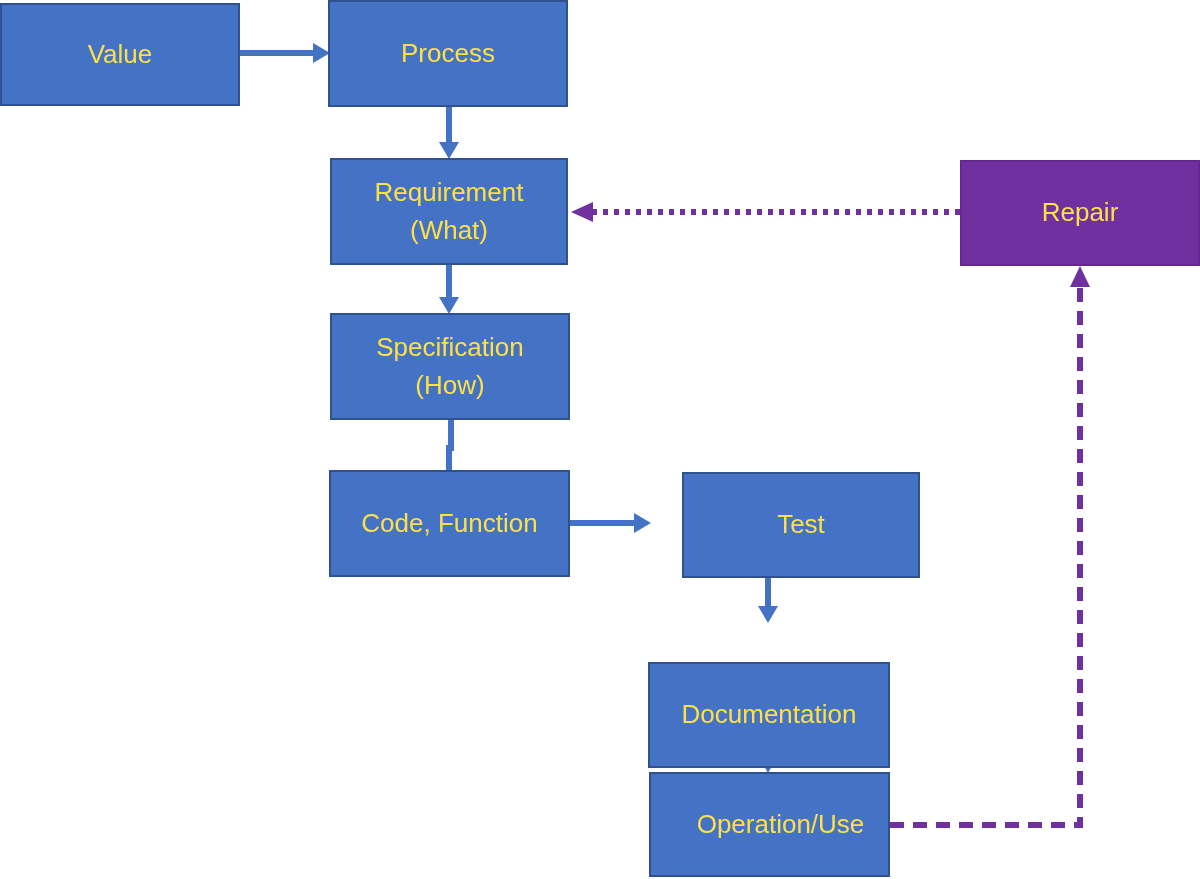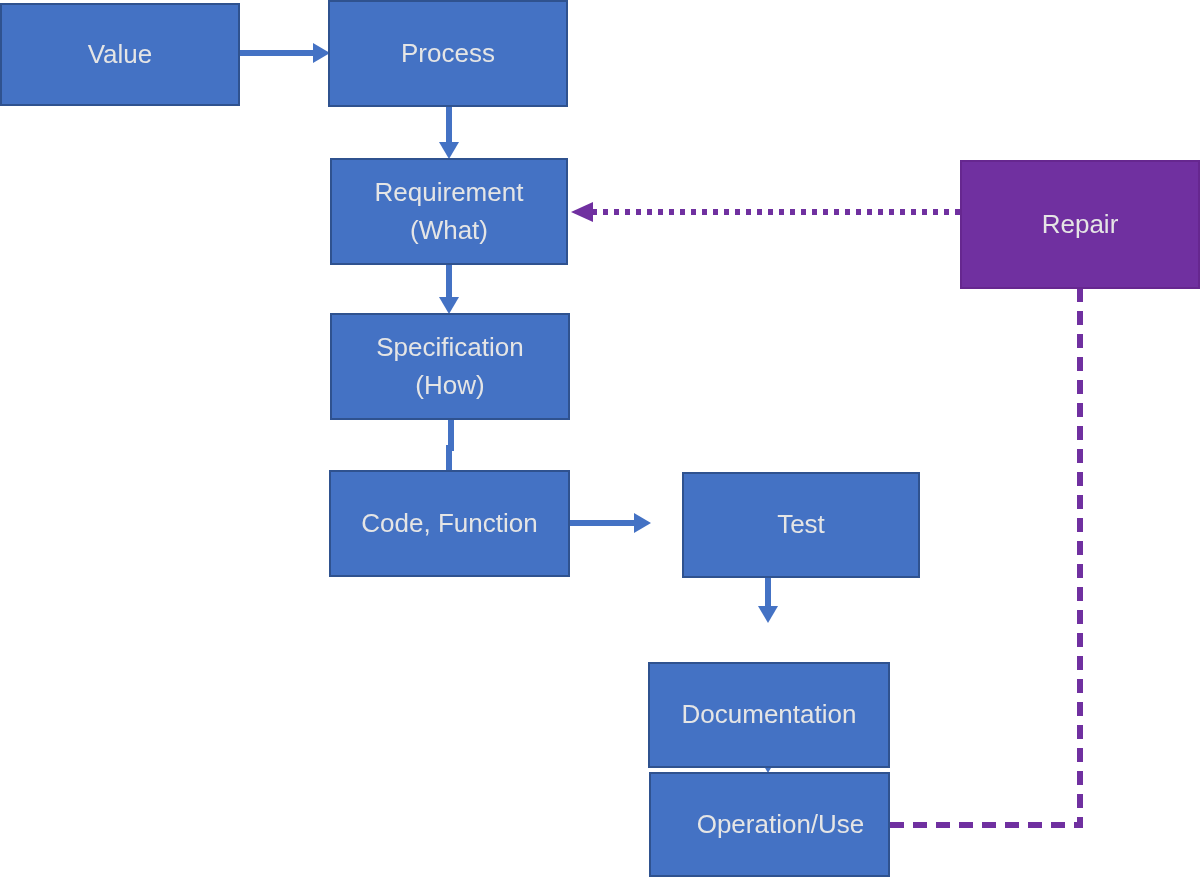--- a/index.html
+++ b/index.html
@@ -21,21 +21,21 @@
     top: 0;
     width: 1200px;
     height: 879px;
     pointer-events: none;
   }
   .node {
     position: absolute;
     background: #4472C4;
     border: 2px solid #2F528F;
     box-sizing: border-box;
-    color: #e5e5e5;
+    color: #fde047;
     font-size: 26px;
     line-height: 1.45;
     display: flex;
     flex-direction: column;
     align-items: center;
     justify-content: center;
     text-align: center;
   }
   .node.purple {
     background: #7030A0;
@@ -45,21 +45,21 @@
 
   
   #n-value          { left:   0px; top:   3px; width: 240px; height: 103px; }
   #n-process        { left: 328px; top:   0px; width: 240px; height: 107px; }
   #n-requirement    { left: 330px; top: 158px; width: 238px; height: 107px; }
   #n-specification  { left: 330px; top: 313px; width: 240px; height: 107px; }
   #n-code           { left: 329px; top: 470px; width: 241px; height: 107px; }
   #n-test           { left: 650px; top: 472px; width: 238px; height: 106px; margin-left: 32px; }
   #n-documentation  { left: 648px; top: 622px; width: 242px; height: 106px; margin-top: 40px; }
   #n-operation      { left: 649px; top: 772px; width: 241px; height: 105px; padding-left: 22px; }
-  #n-repair         { left: 960px; top: 160px; width: 240px; height: 129px; }
+  #n-repair         { left: 960px; top: 160px; width: 240px; height: 106px; }
 </style>
 </head>
 <body>
 
 <div id="canvas">
 
   <svg id="edges" viewBox="0 0 1200 879" xmlns="http://www.w3.org/2000/svg">
 
     <g>
       <line x1="240" y1="53" x2="313" y2="53" stroke="#4472C4" stroke-width="6"></line>

